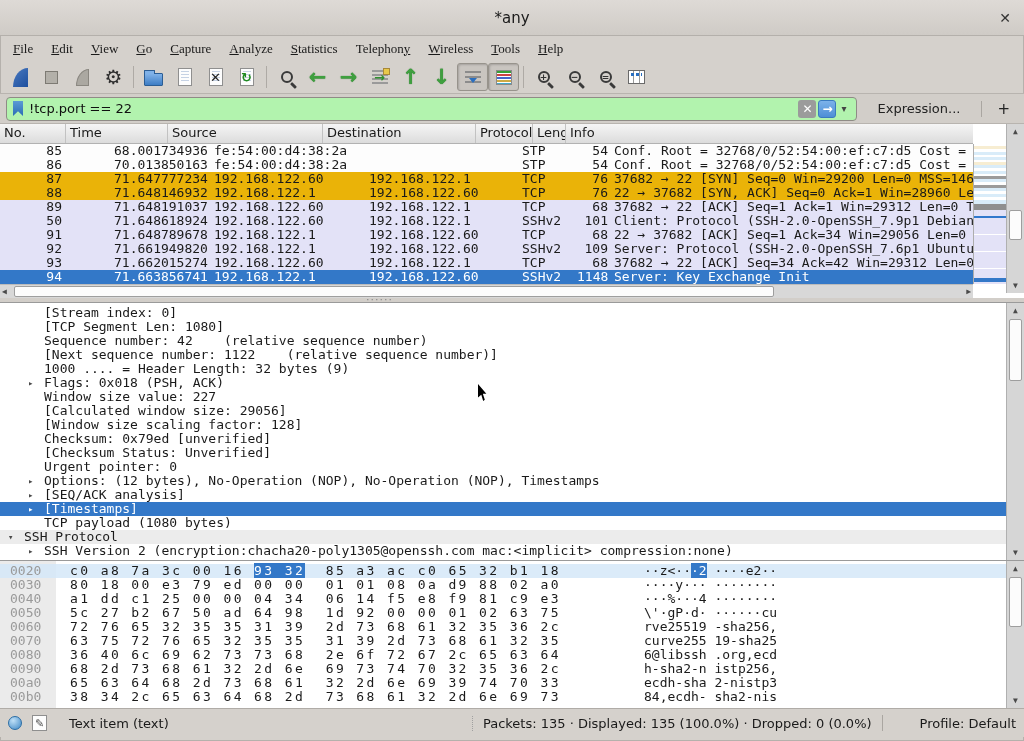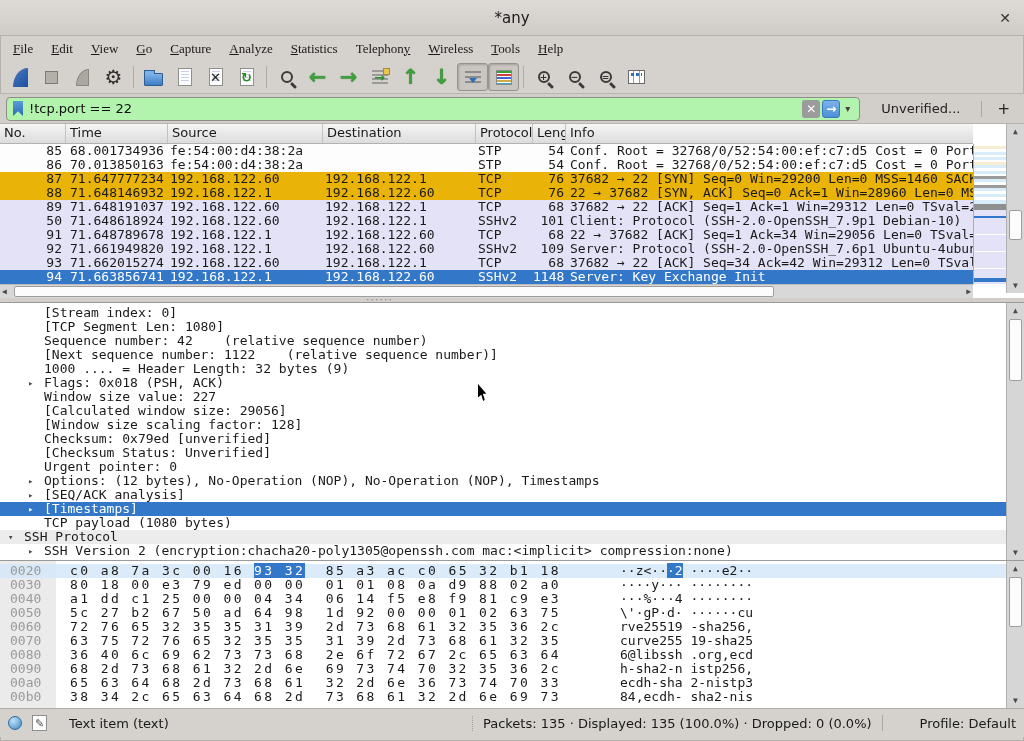--- a/index.html
+++ b/index.html
@@ -62,21 +62,21 @@
 
   
   .plist { height:174px; position:relative; background:#fff; font-family:"DejaVu Sans Mono", monospace; }
   .phead { height:20px; display:flex; background:linear-gradient(#f5f5f5,#dcdcdc); border-bottom:1px solid #b2b2b2; font-family:"DejaVu Sans", sans-serif; font-size:13px; width:973px; }
   .pcol { border-right:1px solid #c2c2c2; padding:1px 0 0 4px; overflow:hidden; white-space:nowrap; flex:none; }
   .pcol:last-child { flex:1; border-right:none; }
   .prows { width:973px; }
   .prow { display:flex; height:14px; line-height:14px; font-size:13px; white-space:nowrap; }
   .prow > div { overflow:hidden; flex:none; }
   .c-no { width:66px; text-align:right; padding-right:4px; }
-  .c-time { width:102px; padding-left:4px; }
+  .c-time { width:102px; padding-left:4px;margin-left:44px; }
   .c-src { width:155px; padding-left:2px; }
   .c-dst { width:153px; padding-left:2px; }
   .c-proto { width:57px; padding-left:2px; }
   .c-len { width:33px; text-align:right; padding-right:2px; }
   .c-info { flex:1 !important; padding-left:4px; }
   .prow.white { background:#fdfdfd; }
   .prow.gray { background:#eab308; }
   .prow.lavender { background:#e3e2f7; }
   .prow.selected { background:#3378c8; color:#fff; }
   .minimap { position:absolute; right:18px; top:20px; width:33px; height:140px; border-left:1px solid #adadad;
@@ -106,21 +106,21 @@
   .drow.shade { background:#ececec; }
   .dtx { display:block; }
 
   
   .hexpane { height:148px; background:#fff; border-top:1px solid #9a9a9a; font-family:"DejaVu Sans Mono", monospace; font-size:13px; position:relative; padding-top:3px; overflow:hidden; }
   .hex-offcol { position:absolute; left:0; top:0; bottom:0; width:56px; background:#ebebeb; }
   .hxrow { height:14px; line-height:14px; white-space:pre; position:relative; width:calc(100% - 18px); }
   .hxrow.hover { background:rgba(213,231,248,.85); }
   .hx-off { position:absolute; left:10px; color:#9a9a9a; }
   .hx-bytes { position:absolute; left:70px; letter-spacing:2.4px; }
-  .hx-ascii { position:absolute; left:620px; }
+  .hx-ascii { position:absolute; left:644px; }
   .hx-hl { background:#3378c8; color:#fff; }
 
   
   .statusbar { height:29px; border-top:1px solid #b0aca7; display:flex; align-items:center; padding:0 8px; font-size:13px; background:#d5d1cc; }
   .expert-dot { width:14px; height:14px; border-radius:50%; background:radial-gradient(circle at 35% 30%,#bfe0f7,#3f88c5); border:1px solid #2a6da5; margin-right:10px; }
   .comment-ic { width:15px; height:16px; background:#fdfdfd; border:1px solid #8f8f8f; position:relative; margin-right:22px; }
   .comment-ic .gl { font-size:11px; color:#555; }
   .sb-mid { white-space:nowrap; }
   .sb-right { margin-left:auto; display:flex; align-items:center; }
   .sb-counts { white-space:nowrap; border-left:1px dotted #a0a0a0; padding-left:10px; }
@@ -243,21 +243,21 @@
     </div>
 
   <div class="filterbar">
     <div class="filter-field">
       <span class="bookmark-ic"></span>
       <span class="filter-text">!tcp.port == 22</span>
       <span class="filter-clear">✕</span>
       <span class="filter-apply">→</span>
       <span class="filter-caret">▾</span>
     </div>
-    <span class="expr-label">Unverified...</span>
+    <span class="expr-label">Expression...</span>
     <span class="fsep"></span>
     <span class="add-filter">+</span>
   </div>
 
   <div class="plist">
     <div class="phead" id="phead">
         <div class="pcol" style="width: 66px;">No.</div>
         <div class="pcol" style="width: 102px;">Time</div>
         <div class="pcol" style="width: 155px;">Source</div>
         <div class="pcol" style="width: 153px;">Destination</div>
@@ -406,21 +406,21 @@
       <div class="sb-arrow sb-down">▼</div>
     </div>
   <div class="hxrow hover"><span class="hx-off">0020</span><span class="hx-bytes">c0 a8 7a 3c 00 16 <span class="hx-hl">93 32</span>  85 a3 ac c0 65 32 b1 18</span><span class="hx-ascii">··z&lt;··<span class="hx-hl">·2</span> ····e2··</span></div>
       <div class="hxrow"><span class="hx-off">0030</span><span class="hx-bytes">80 18 00 e3 79 ed 00 00  01 01 08 0a d9 88 02 a0</span><span class="hx-ascii">····y··· ········</span></div>
       <div class="hxrow"><span class="hx-off">0040</span><span class="hx-bytes">a1 dd c1 25 00 00 04 34  06 14 f5 e8 f9 81 c9 e3</span><span class="hx-ascii">···%···4 ········</span></div>
       <div class="hxrow"><span class="hx-off">0050</span><span class="hx-bytes">5c 27 b2 67 50 ad 64 98  1d 92 00 00 01 02 63 75</span><span class="hx-ascii">\'·gP·d· ······cu</span></div>
       <div class="hxrow"><span class="hx-off">0060</span><span class="hx-bytes">72 76 65 32 35 35 31 39  2d 73 68 61 32 35 36 2c</span><span class="hx-ascii">rve25519 -sha256,</span></div>
       <div class="hxrow"><span class="hx-off">0070</span><span class="hx-bytes">63 75 72 76 65 32 35 35  31 39 2d 73 68 61 32 35</span><span class="hx-ascii">curve255 19-sha25</span></div>
       <div class="hxrow"><span class="hx-off">0080</span><span class="hx-bytes">36 40 6c 69 62 73 73 68  2e 6f 72 67 2c 65 63 64</span><span class="hx-ascii">6@libssh .org,ecd</span></div>
       <div class="hxrow"><span class="hx-off">0090</span><span class="hx-bytes">68 2d 73 68 61 32 2d 6e  69 73 74 70 32 35 36 2c</span><span class="hx-ascii">h-sha2-n istp256,</span></div>
-      <div class="hxrow"><span class="hx-off">00a0</span><span class="hx-bytes">65 63 64 68 2d 73 68 61  32 2d 6e 36 73 74 70 33</span><span class="hx-ascii">ecdh-sha 2-nistp3</span></div>
+      <div class="hxrow"><span class="hx-off">00a0</span><span class="hx-bytes">65 63 64 68 2d 73 68 61  32 2d 6e 69 39 74 70 33</span><span class="hx-ascii">ecdh-sha 2-nistp3</span></div>
       <div class="hxrow"><span class="hx-off">00b0</span><span class="hx-bytes">38 34 2c 65 63 64 68 2d  73 68 61 32 2d 6e 69 73</span><span class="hx-ascii">84,ecdh- sha2-nis</span></div>
     </div>
 
   <div class="statusbar">
     <span class="expert-dot"></span>
     <span class="comment-ic">
         <span class="gl">✎</span>
       </span>
     <span class="sb-mid">Text item (text)</span>
     <span class="sb-right">

